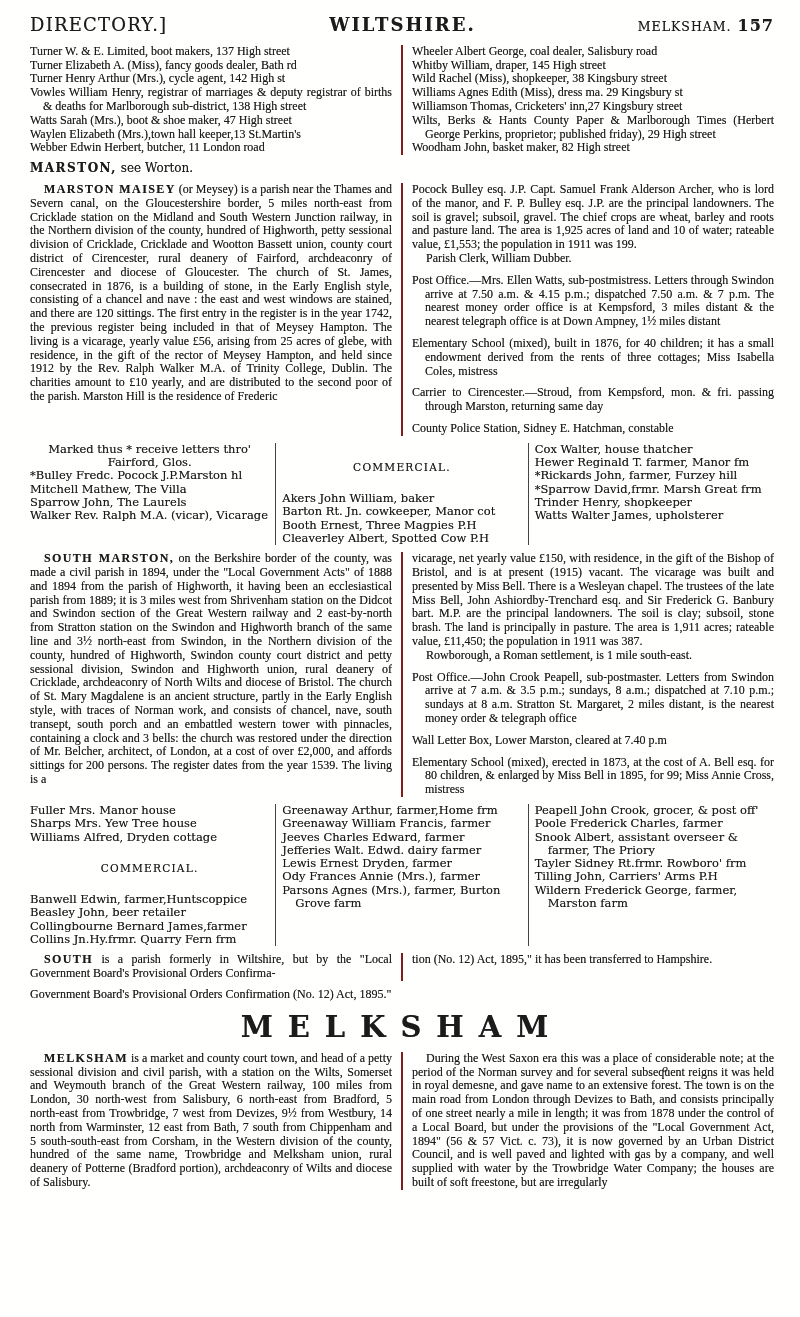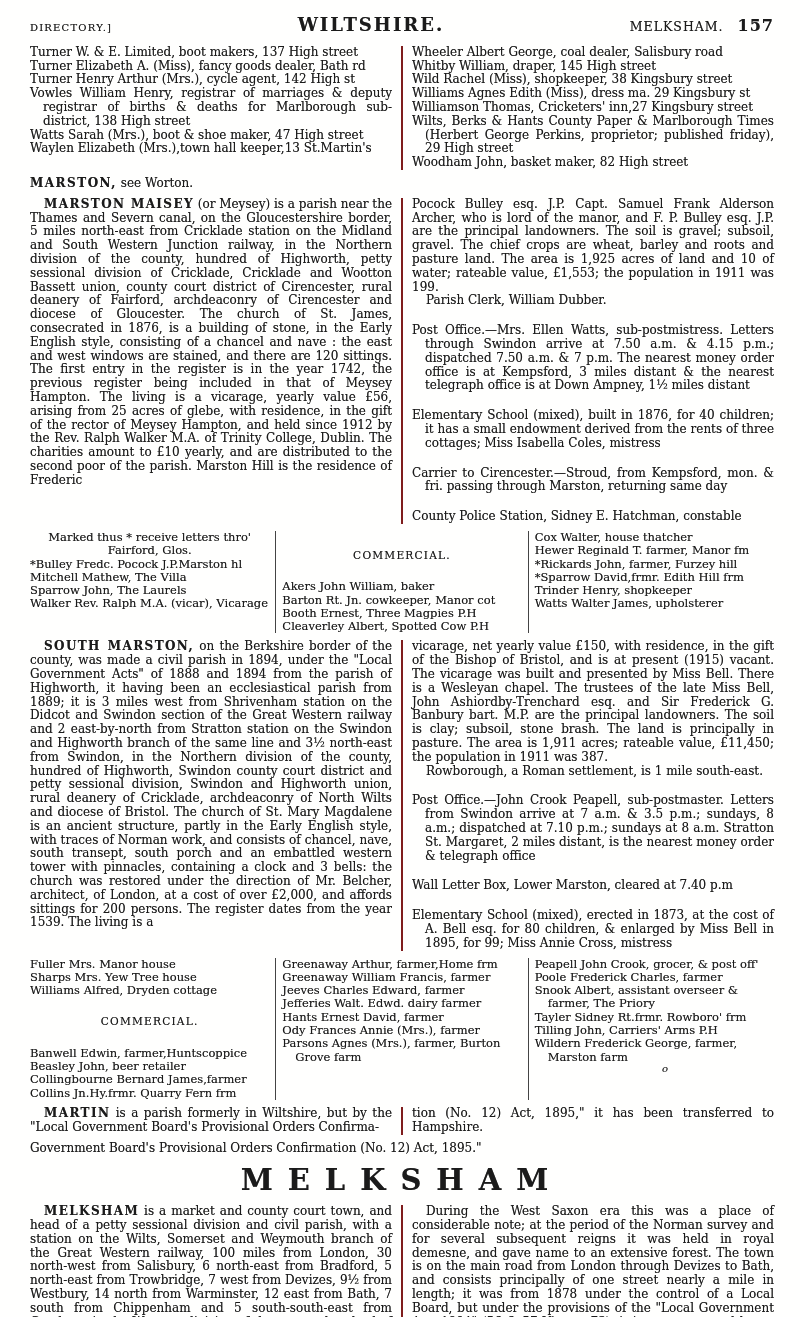--- a/index.html
+++ b/index.html
@@ -13,38 +13,38 @@
     overflow:hidden;
     text-shadow:0 0 .4px rgba(20,20,20,.55);
   }
   p{margin:0;}
   .just{text-align:justify;}
   .hang{padding-left:13px;text-indent:-13px;}
   .ind{text-indent:14px;}
   .lead{font-weight:bold;letter-spacing:1.4px;}
   
   .masthead{display:flex;justify-content:space-between;align-items:baseline;margin-bottom:11px;}
-  .mast-left{font-size:10px;letter-spacing:1.2px;}
+  .mast-left{font-size:18px;letter-spacing:1.2px;}
   .mast-center{font-size:18px;font-weight:bold;letter-spacing:2px;}
   .mast-right{font-size:12.5px;letter-spacing:1px;}
-  .pageno{font-size:16px;font-weight:bold;margin-left:14px;}
+  .pageno{font-size:16px;font-weight:bold;margin-left:6px;}
   
-  .cols2{display:flex;margin-bottom:7px;}
+  .cols2{display:flex;margin-bottom:7px;font-family:Liberation Serif, serif;}
   .cols2>.col{flex:1 1 0;min-width:0;padding-right:9px;}
   .cols2>.col+.col{border-left:2px solid #7f1d1d;padding-left:9px;padding-right:0;}
   
   .cols3{display:flex;font-size:11.5px;line-height:13.3px;margin-bottom:7px;}
   .cols3>.lcol{flex:1 1 0;min-width:0;padding-right:6px;}
   .cols3>.lcol+.lcol{border-left:1px solid #444;padding-left:6px;padding-right:6px;}
   .cols3>.lcol:last-child{padding-right:0;}
   .note-c{text-align:center;}
   .com-h{text-align:center;font-size:10.6px;letter-spacing:1.2px;margin:18px 0;}
   .center-note{text-align:left;margin:2px 0 7px;}
   .center-note .b{font-weight:bold;letter-spacing:1.5px;}
-  .gap4{margin-top:16px;}
+  .gap4{margin-top:8px;}
   
   .melksham-title{
     text-align:center;font-size:29px;font-weight:bold;
     letter-spacing:15px;margin:9px 0 9px;line-height:32px;
   }
   .ink-speck{
     position:absolute;right:132px;top:1062px;
     font-size:10px;color:#333;font-style:italic;
   }
 </style>
@@ -60,20 +60,21 @@
   </div>
 
   <div class="cols2">
     <div class="col">
       <p class="hang just">Turner W. &amp; E. Limited, boot makers, 137 High street</p>
       <p class="hang just">Turner Elizabeth A. (Miss), fancy goods dealer, Bath rd</p>
       <p class="hang just">Turner Henry Arthur (Mrs.), cycle agent, 142 High st</p>
       <p class="hang just">Vowles William Henry, registrar of marriages &amp; deputy registrar of births &amp; deaths for Marlborough sub-district, 138 High street</p>
       <p class="hang just">Watts Sarah (Mrs.), boot &amp; shoe maker, 47 High street</p>
       <p class="hang just">Waylen Elizabeth (Mrs.),town hall keeper,13 St.Martin's</p>
+      <p class="hang just">Webber Edwin Herbert, butcher, 11 London road</p>
     </div>
     <div class="col">
       <p class="hang just">Wheeler Albert George, coal dealer, Salisbury road</p>
       <p class="hang just">Whitby William, draper, 145 High street</p>
       <p class="hang just">Wild Rachel (Miss), shopkeeper, 38 Kingsbury street</p>
       <p class="hang just">Williams Agnes Edith (Miss), dress ma. 29 Kingsbury st</p>
       <p class="hang just">Williamson Thomas, Cricketers' inn,27 Kingsbury street</p>
       <p class="hang just">Wilts, Berks &amp; Hants County Paper &amp; Marlborough Times (Herbert George Perkins, proprietor; published friday), 29 High street</p>
       <p class="hang just">Woodham John, basket maker, 82 High street</p>
     </div>
@@ -108,21 +109,21 @@
       <p class="com-h">COMMERCIAL.</p>
       <p class="hang">Akers John William, baker</p>
       <p class="hang">Barton Rt. Jn. cowkeeper, Manor cot</p>
       <p class="hang">Booth Ernest, Three Magpies P.H</p>
       <p class="hang">Cleaverley Albert, Spotted Cow P.H</p>
     </div>
     <div class="lcol">
       <p class="hang">Cox Walter, house thatcher</p>
       <p class="hang">Hewer Reginald T. farmer, Manor fm</p>
       <p class="hang">*Rickards John, farmer, Furzey hill</p>
-      <p class="hang">*Sparrow David,frmr. Edith Hill frm</p>
+      <p class="hang">*Sparrow David,frmr. Marsh Great frm</p>
       <p class="hang">Trinder Henry, shopkeeper</p>
       <p class="hang">Watts Walter James, upholsterer</p>
     </div>
   </div>
 
   <div class="cols2">
     <div class="col">
       <p class="just ind"><span class="lead">SOUTH MARSTON,</span><span> on the Berkshire border of the county, was made a civil parish in 1894, under the "Local Government Acts" of 1888 and 1894 from the parish of Highworth, it having been an ecclesiastical parish from 1889; it is 3 miles west from Shrivenham station on the Didcot and Swindon section of the Great Western railway and 2 east-by-north from Stratton station on the Swindon and Highworth branch of the same line and 3½ north-east from Swindon, in the Northern division of the county, hundred of Highworth, Swindon county court district and petty sessional division, Swindon and Highworth union, rural deanery of Cricklade, archdeaconry of North Wilts and diocese of Bristol. The church of St. Mary Magdalene is an ancient structure, partly in the Early English style, with traces of Norman work, and consists of chancel, nave, south transept, south porch and an embattled western tower with pinnacles, containing a clock and 3 bells: the church was restored under the direction of Mr. Belcher, architect, of London, at a cost of over £2,000, and affords sittings for 200 persons. The register dates from the year 1539. The living is a</span></p>
     </div>
     <div class="col">
@@ -143,37 +144,37 @@
       <p class="hang">Banwell Edwin, farmer,Huntscoppice</p>
       <p class="hang">Beasley John, beer retailer</p>
       <p class="hang">Collingbourne Bernard James,farmer</p>
       <p class="hang">Collins Jn.Hy.frmr. Quarry Fern frm</p>
     </div>
     <div class="lcol">
       <p class="hang">Greenaway Arthur, farmer,Home frm</p>
       <p class="hang">Greenaway William Francis, farmer</p>
       <p class="hang">Jeeves Charles Edward, farmer</p>
       <p class="hang">Jefferies Walt. Edwd. dairy farmer</p>
-      <p class="hang">Hants Ernest David, farmer</p>
+      <p class="hang">Lewis Ernest Dryden, farmer</p>
       <p class="hang">Ody Frances Annie (Mrs.), farmer</p>
       <p class="hang">Parsons Agnes (Mrs.), farmer, Burton Grove farm</p>
     </div>
     <div class="lcol">
       <p class="hang">Peapell John Crook, grocer, &amp; post off'</p>
       <p class="hang">Poole Frederick Charles, farmer</p>
       <p class="hang">Snook Albert, assistant overseer &amp; farmer, The Priory</p>
       <p class="hang">Tayler Sidney Rt.frmr. Rowboro' frm</p>
       <p class="hang">Tilling John, Carriers' Arms P.H</p>
       <p class="hang">Wildern Frederick George, farmer, Marston farm</p>
     </div>
   </div>
 
   <div class="cols2">
     <div class="col">
-      <p class="just ind"><span class="lead">MARTIN</span><span> is a parish formerly in Wiltshire, but by the "Local Government Board's Provisional Orders Confirma-</span></p>
+      <p class="just ind"><span class="lead">SOUTH</span><span> is a parish formerly in Wiltshire, but by the "Local Government Board's Provisional Orders Confirma-</span></p>
     </div>
     <div class="col">
       <p class="just">tion (No. 12) Act, 1895," it has been transferred to Hampshire.</p>
     </div>
   </div>
 
   <div class="cols2">
     <div class="col">
       <p class="just">Government Board's Provisional Orders Confirmation (No. 12) Act, 1895."</p>
     </div>

